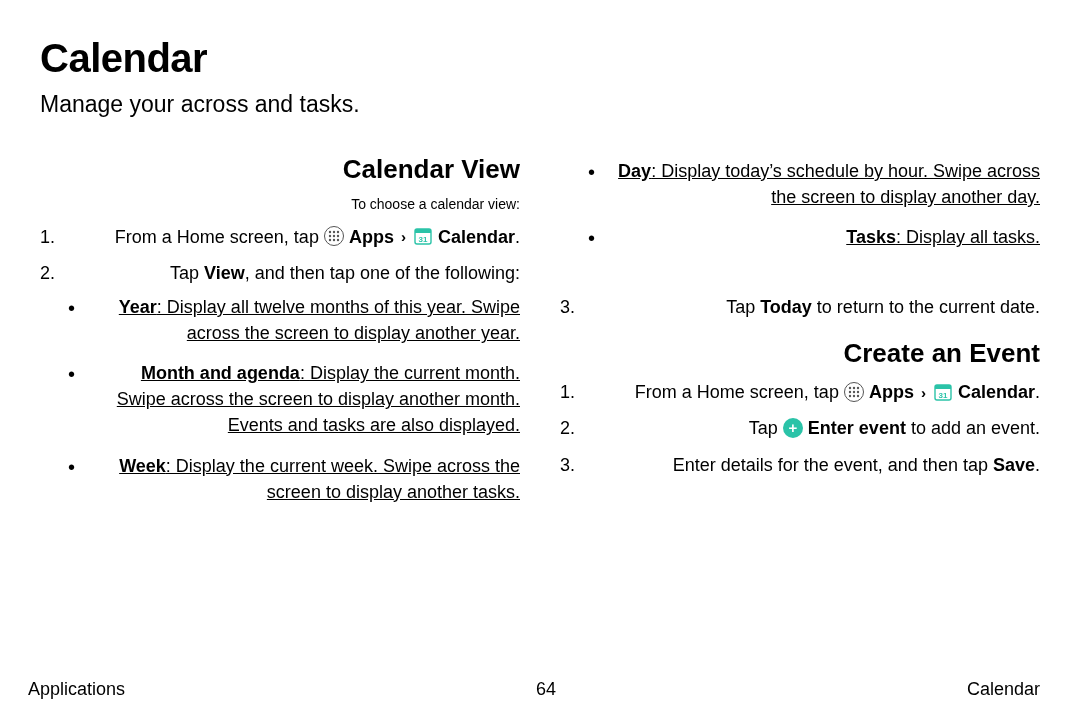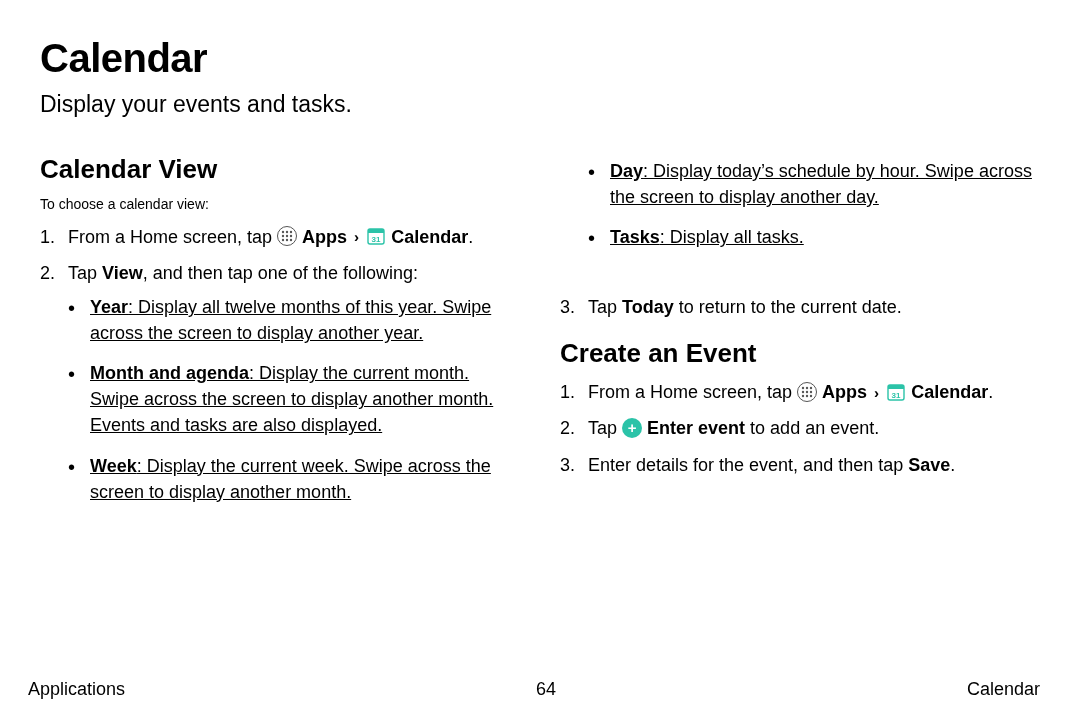--- a/index.html
+++ b/index.html
@@ -22,20 +22,21 @@
     font-weight: 400;
     margin-bottom: 32px;
   }
   .columns {
     display: flex;
     gap: 40px;
   }
   .col {
     flex: 1;
     min-width: 0;
+    text-align: right;
   }
   h2.section-heading {
     font-size: 26px;
     font-weight: 700;
     margin-bottom: 10px;
     margin-top: 4px;
   }
   .col2 h2.section-heading { margin-top: 18px; }
   p.intro {
     font-size: 14px;
@@ -119,21 +120,21 @@
     right: 40px;
     display: flex;
     justify-content: space-between;
     font-size: 18px;
   }
 </style>
 </head>
 <body>
 
 <h1 class="page-title">Calendar</h1>
-<p class="subtitle">Display your events and tasks.</p>
+<p class="subtitle">Manage your across and tasks.</p>
 
 <div class="columns">
 
   <div class="col">
     <h2 class="section-heading">Calendar View</h2>
     <p class="intro">To choose a calendar view:</p>
     <ol>
       <li>
         <span>From a Home screen, tap </span>
         <span class="inline-icon apps-icon">
@@ -160,21 +161,21 @@
               <text x="10" y="15.5" text-anchor="middle" font-size="8" font-weight="700" fill="#2bc3a8" font-family="Arial">31</text>
             </svg>
         </span>
         <span class="b">Calendar</span><span>.</span>
       </li>
       <li>
         <span>Tap </span><span class="b">View</span><span>, and then tap one of the following:</span>
         <ul>
           <li><span class="b">Year</span><span>: Display all twelve months of this year. Swipe across the screen to display another year.</span></li>
           <li><span class="b">Month and agenda</span><span>: Display the current month. Swipe across the screen to display another month. Events and tasks are also displayed.</span></li>
-          <li><span class="b">Week</span><span>: Display the current week. Swipe across the screen to display another month.</span></li>
+          <li><span class="b">Week</span><span>: Display the current week. Swipe across the screen to display another tasks.</span></li>
         </ul>
       </li>
     </ol>
   </div>
 
   <div class="col col2">
     <ul style="margin-left:28px;">
       <li><span class="b">Day</span><span>: Display today’s schedule by hour. Swipe across the screen to display another day.</span></li>
       <li><span class="b">Tasks</span><span>: Display all tasks.</span></li>
     </ul>

